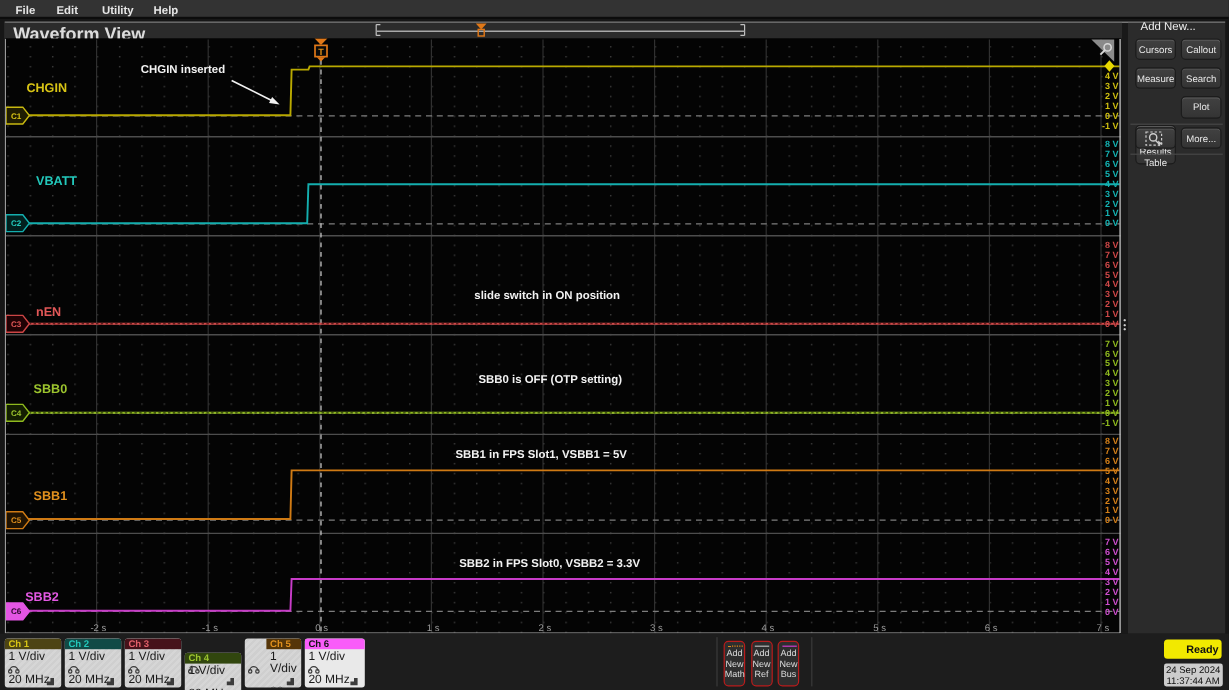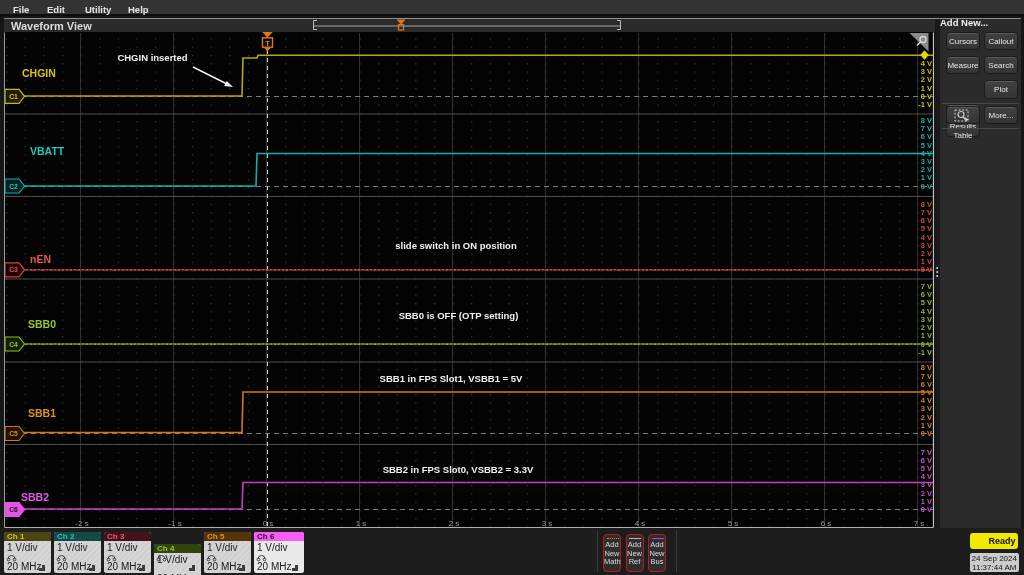--- a/index.html
+++ b/index.html
@@ -5,21 +5,21 @@
   * { margin:0; padding:0; box-sizing:border-box; }
   html,body { width:1024px; height:575px; overflow:hidden; background:#161616;
     font-family:"Liberation Sans", sans-serif; }
   .abs { position:absolute; }
   #menubar { position:absolute; left:0; top:0; width:1024px; height:16px;
     background:#333333; border-bottom:2px solid #0c0c0c; }
   #menubar span { position:absolute; top:3.5px; color:#e6e6e6; font-size:9.5px; font-weight:bold; }
   #frame { position:absolute; left:4px; top:18px; width:1017px; height:510px;
     border-top:1px solid #8f8f8f; border-left:1px solid #6f6f6f; background:#191919; }
   #tabbar { position:absolute; left:4px; top:19px; width:931px; height:13px; background:#2b2b2b; }
-  #tabbar .tabtxt { position:absolute; left:7px; top:1px; color:#dcdcdc; font-size:11px; font-weight:bold; }
+  #tabbar .tabtxt { position:absolute; left:7px; top:1px; color:#dcdcdc; font-size:15px; font-weight:bold; }
   #plot { position:absolute; left:4px; top:32px; width:930px; height:496px; background:#040404; }
   #sidebar { position:absolute; left:940px; top:19px; width:81px; height:509px; background:#2b2b2b; }
   .sbtn { position:absolute; width:34px; height:18px; background:linear-gradient(#414141,#343434);
     border:1px solid #1c1c1c; box-shadow:inset 0 1px 0 #5a5a5a; border-radius:4px;
     color:#e8e8e8; font-size:8px; text-align:center; line-height:17px; }
   #bottombar { position:absolute; left:0; top:528px; width:1024px; height:47px; background:#1d1d1d; }
   .badge { position:absolute; top:4px; width:47px; height:41px; border-radius:2.5px;
     overflow:hidden; background:repeating-linear-gradient(135deg,#d6d6d6 0 2px,#cfcfcf 2px 4px); }
   .bhead { height:9px; font-size:8px; font-weight:bold; line-height:9px; padding-left:3px; }
   .brow { font-size:10px; color:#1a1a1a; padding-left:3px; line-height:10px; }
@@ -235,21 +235,21 @@
   <polygon points="909.5,33 928.5,33 928.5,51.5" fill="#8a8a8a"></polygon>
   <circle cx="923" cy="39.5" r="3" fill="none" stroke="#d8d8d8" stroke-width="1.3"></circle>
   <line x1="920.8" y1="41.7" x2="917" y2="45.5" stroke="#d8d8d8" stroke-width="1.6"></line>
   <polygon points="924.5,50.3 928.7,55 924.5,59.7 920.3,55" fill="#e8d800"></polygon>
 
   <path d="M4.5,32.5 V527.5" stroke="#9a9a9a" stroke-width="1"></path>
     <path d="M4.5,527.5 H933.5" stroke="#b0b0b0" stroke-width="1"></path>
     <path d="M933.5,527.5 V32.5" stroke="#c0c0c0" stroke-width="1.3"></path>
 </svg>
 <div id="sidebar">
-  <div style="position:absolute;left:0;top:-1px;width:67px;color:#f0f0f0;font-size:9.5px;font-weight:bold;line-height:10px;">Add New...</div>
+  <div style="position:absolute;left:0;top:-1px;width:67px;text-align:center;color:#f0f0f0;font-size:9.5px;font-weight:normal;line-height:10px;">Add New...</div>
   <div class="sbtn" style="left:6px;top:13px;">Cursors</div>
   <div class="sbtn" style="left:44px;top:13px;">Callout</div>
   <div class="sbtn" style="left:6px;top:37px;">Measure</div>
   <div class="sbtn" style="left:44px;top:37px;">Search</div>
   <div class="sbtn" style="left:6px;top:61px;height:33px;line-height:8.5px;padding-top:18px;font-size:8px;margin-top:24px;">Results<br>Table</div>
   <div class="sbtn" style="left:44px;top:61px;height:19px;">Plot</div>
   <div style="position:absolute;left:2px;top:84px;width:77px;border-top:1px solid #474747;"></div>
   <div class="sbtn" style="left:6px;top:87px;"></div>
   <div class="sbtn" style="left:44px;top:87px;">More...</div>
   <div style="position:absolute;left:2px;top:109px;width:77px;border-top:1px solid #474747;"></div>
@@ -282,21 +282,21 @@
     <div class="brow" style="padding-top:2px;">1 V/div</div>
     <div class="brow" style="height:9px;"></div>
     <div class="brow">20 MHz</div>
   </div>
   <div class="badge" style="left:154px;margin-top:12px;">
     <div class="bhead" style="background:#31460e;color:#9cc42e;">Ch 4</div>
     <div class="brow" style="padding-top:2px;">1 V/div</div>
     <div class="brow" style="height:9px;"></div>
     <div class="brow">20 MHz</div>
   </div>
-  <div class="badge" style="left:204px;">
+  <div class="badge" style="left:204px;padding-left:18px;">
     <div class="bhead" style="background:#553508;color:#e0901e;">Ch 5</div>
     <div class="brow" style="padding-top:2px;">1 V/div</div>
     <div class="brow" style="height:9px;"></div>
     <div class="brow">20 MHz</div>
   </div>
   <div class="badge" style="left:254px;width:50px;background:#e9e9e9;">
     <div class="bhead" style="background:#f95cf9;color:#141414;">Ch 6</div>
     <div class="brow" style="padding-top:2px;">1 V/div</div>
     <div class="brow" style="height:9px;"></div>
     <div class="brow">20 MHz</div>

